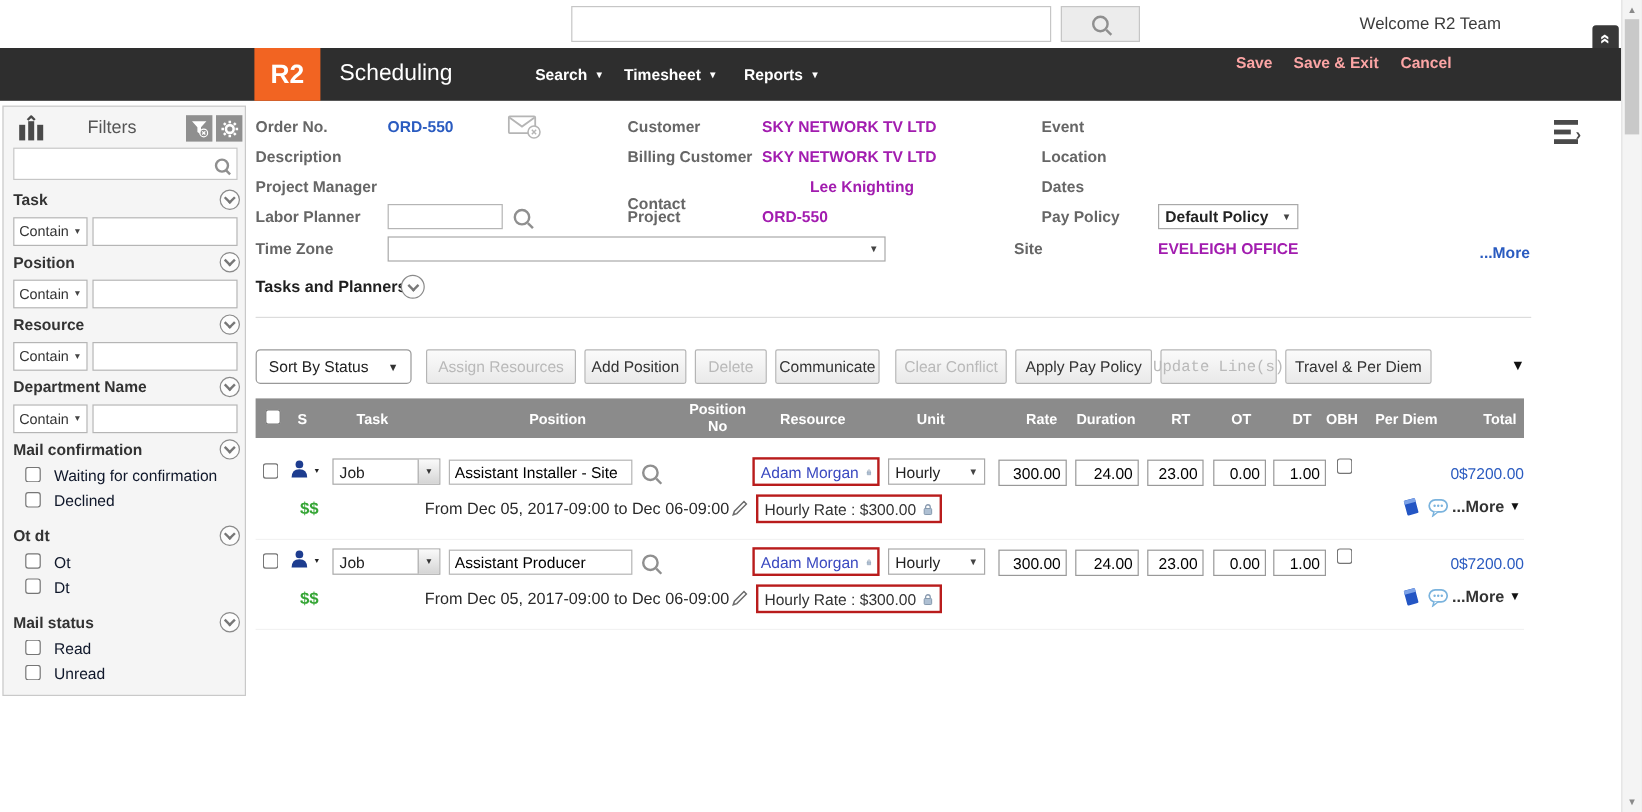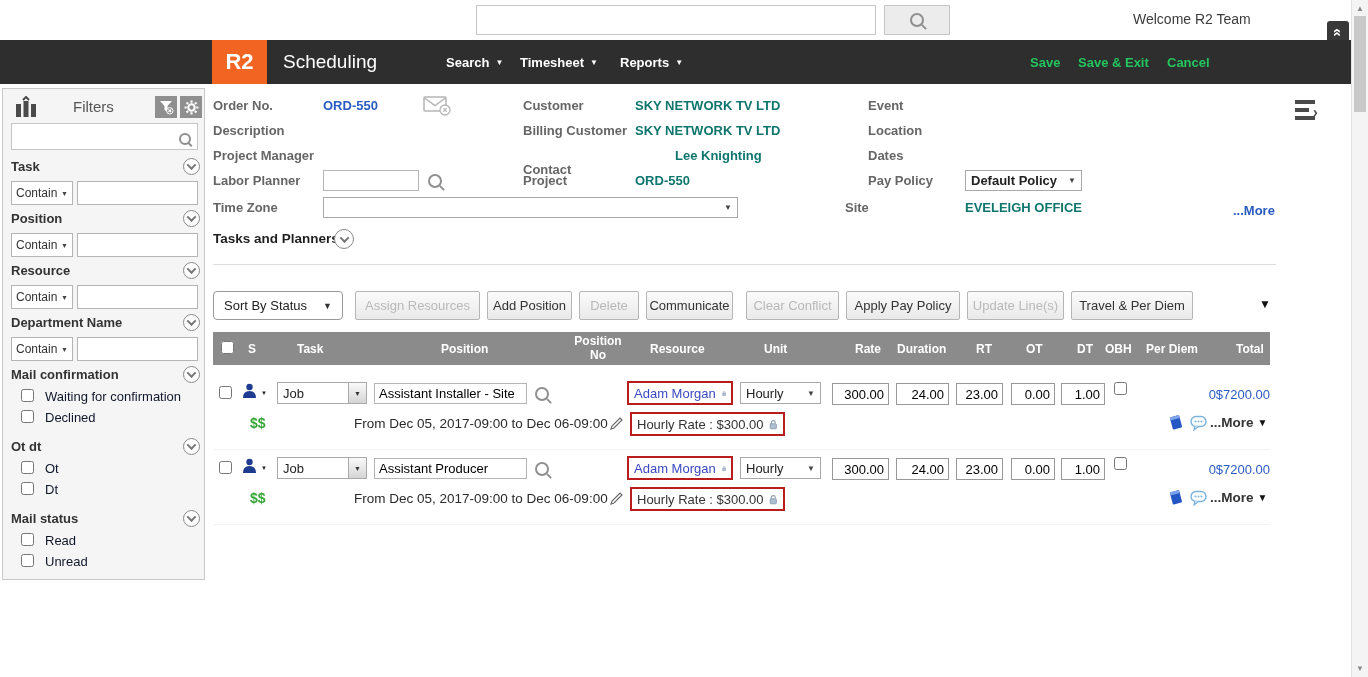--- a/index.html
+++ b/index.html
@@ -20,40 +20,40 @@
   .mag::after { content:''; position:absolute; width:2px; height:6px; background:#8f8f8f; transform:rotate(-45deg); right:-3px; bottom:-5px; }
   .mag.sm { width:8px; height:8px; }
   .mag.sm::after { height:5px; right:-2px; bottom:-4px; }
 
   
   .navbar { position:absolute; left:0; top:40px; width:1351px; height:44px; background:#2e2e2e; }
   .logo { position:absolute; left:212px; top:0; width:55px; height:44px; background:#f26422; color:#fff; font-weight:bold; font-size:22px; display:flex; align-items:center; justify-content:center; }
   .app-title { position:absolute; left:283px; top:11px; color:#fff; font-size:19px; }
   .nav-menu { position:absolute; top:15px; display:flex; align-items:center; gap:6px; color:#fff; font-weight:bold; font-size:13px; cursor:pointer; }
   .nav-menu .caret, .nav-action .caret { font-size:8px; }
-  .nav-action { position:absolute; top:15px; color:#22c55e; font-weight:bold; font-size:13px; cursor:pointer; }
+  .nav-action { position:absolute; top:5px; color:#fca5a5; font-weight:bold; font-size:13px; cursor:pointer; }
 
   
   .sidebar { position:absolute; left:2px; top:88px; width:203px; height:492px; background:#f5f5f5; border:1px solid #c9c9c9; box-sizing:border-box; }
   .sb-title { position:absolute; left:70px; top:9px; font-size:15px; color:#555; }
   .sb-iconbtn { position:absolute; top:7px; width:22px; height:22px; background:#8f8f8f; border:none; display:flex; align-items:center; justify-content:center; cursor:pointer; }
   .sb-search { position:absolute; left:8px; top:34px; width:187px; height:27px; border:1px solid #c6c6c6; background:#fff; padding:0 24px 0 6px; font-size:13px; box-sizing:border-box; }
   .sb-sec { position:absolute; left:8px; font-size:13px; font-weight:bold; color:#333; }
   .chev-circle { position:absolute; width:15px; height:15px; border:1px solid #8a8a8a; border-radius:50%; background:#fdfdfd; display:flex; align-items:center; justify-content:center; }
   .chev-circle i { display:block; width:5px; height:5px; border-right:2px solid #777; border-bottom:2px solid #777; transform:rotate(45deg) translate(-1px,-1px); }
   .chev-circle.lg { width:18px; height:18px; }
   .op-select { position:absolute; left:8px; width:62px; height:24px; background:#fff; border:1px solid #b5b5b5; box-sizing:border-box; display:flex; align-items:center; padding:0 4px; font-size:12px; color:#333; cursor:pointer; }
   .op-select .caret { margin-left:auto; font-size:7px; color:#444; }
   .sb-input { position:absolute; left:74px; width:121px; height:24px; border:1px solid #b5b5b5; background:#fff; box-sizing:border-box; font-size:13px; padding:0 4px; }
   .sb-check { position:absolute; left:18px; width:13px; height:13px; }
   .sb-chk-label { position:absolute; left:42px; font-size:13px; color:#0f172a; }
 
   
   .olabel { position:absolute; font-size:13px; font-weight:bold; color:#666; white-space:nowrap; }
-  .oval { position:absolute; font-size:13px; font-weight:bold; color:#0f766e; white-space:nowrap; }
+  .oval { position:absolute; font-size:13px; font-weight:bold; color:#a21caf; white-space:nowrap; }
   .olink { position:absolute; font-size:13px; font-weight:bold; color:#2a5bc0; cursor:pointer; white-space:nowrap; }
   .oinput { position:absolute; border:1px solid #b5b5b5; box-sizing:border-box; font-size:13px; padding:0 4px; }
   .fake-select { position:absolute; background:#fff; border:1px solid #a9a9a9; box-sizing:border-box; display:flex; align-items:center; font-size:13px; color:#222; padding:0 5px; cursor:pointer; }
   .fake-select .caret { margin-left:auto; font-size:8px; color:#444; }
 
   .divider { position:absolute; left:213px; top:264px; width:1063px; height:1px; background:#dcdcdc; }
 
   
   .sort { position:absolute; left:213px; top:291px; width:130px; height:29px; border:1px solid #999; border-radius:4px; background:#fff; display:flex; align-items:center; padding:0 10px; font-size:13px; color:#222; box-sizing:border-box; cursor:pointer; }
   .sort .caret { margin-left:auto; font-size:9px; color:#333; }
@@ -286,21 +286,21 @@
   <div class="sort">
       <span>Sort By Status</span>
       <span class="caret">▼</span>
     </div>
   <button class="btn disabled" style="left:355px;width:125px;">Assign Resources</button>
   <button class="btn" style="left:487px;width:85px;">Add Position</button>
   <button class="btn disabled" style="left:579px;width:60px;">Delete</button>
   <button class="btn" style="left:646px;width:87px;">Communicate</button>
   <button class="btn disabled" style="left:746px;width:93px;">Clear Conflict</button>
   <button class="btn" style="left:846px;width:114px;">Apply Pay Policy</button>
-  <button class="btn disabled" style="left:967px;width:97px;">Update Line(s)</button>
+  <button class="btn disabled" style="left:967px;width:97px;font-family:Liberation Mono, monospace;">Update Line(s)</button>
   <button class="btn" style="left:1071px;width:122px;">Travel &amp; Per Diem</button>
   <div class="tb-caret">▼</div>
 
   <div class="thead">
     <input type="checkbox" class="chkbox abs" style="left: 8px; top: 9px;">
     <span style="left:35px;">S</span>
     <span style="left:84px;">Task</span>
     <span style="left:228px;">Position</span>
     <span style="left:352px;top:2px;width:66px;text-align:center;white-space:normal;line-height:14px;">Position No</span>
     <span style="left:437px;">Resource</span>

